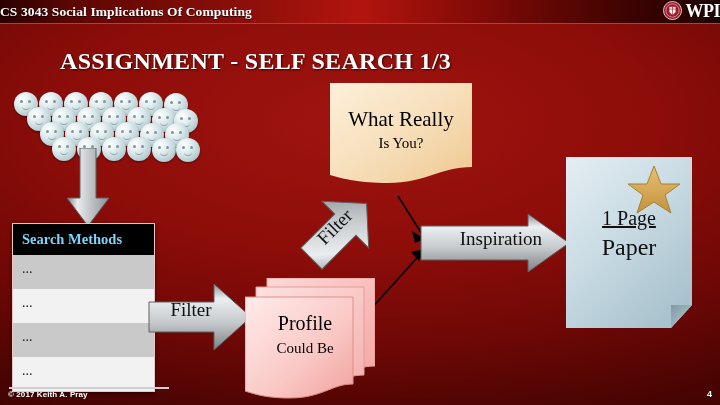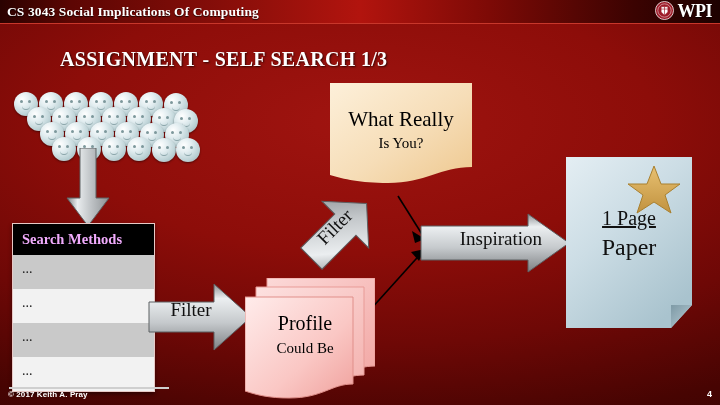--- a/index.html
+++ b/index.html
@@ -12,36 +12,36 @@
   }
   
   .banner{
     position:absolute;left:0;top:0;width:720px;height:24px;
     background:linear-gradient(90deg,#2a0200 0%,#5d0603 10%,#8d0f0a 34%,#b2140e 50%,#7d0a06 68%,#3b0301 88%,#1d0100 100%);
     border-bottom:1px solid #c8372b;
     display:flex;align-items:center;
   }
   .banner-title{
     color:#fff;font-weight:bold;font-size:13.5px;letter-spacing:.1px;
-    margin-left:7px;white-space:nowrap;
+    white-space:nowrap;
     text-shadow:0 1px 1px rgba(0,0,0,.85);
   }
   .wpi-logo{
-    position:absolute;right:8px;top:1px;display:flex;align-items:center;gap:4px;
+    position:absolute;right:0;top:1px;display:flex;align-items:center;gap:4px;
   }
   .wpi-seal{width:19px;height:19px;display:block;}
   .wpi-word{
     color:#fff;font-size:18px;font-weight:bold;letter-spacing:-.5px;line-height:1;
     font-family:"Liberation Serif", serif;
     text-shadow:0 1px 1px rgba(0,0,0,.8);
   }
   
   .slide-title{
     position:absolute;left:60px;top:48px;
-    color:#ffffff;font-size:20px;font-weight:bold;letter-spacing:.3px;
+    color:#ffffff;font-size:24px;font-weight:bold;letter-spacing:.3px;
     text-shadow:1px 1px 2px rgba(0,0,0,.7);
     white-space:nowrap;
   }
   
   .crowd{position:absolute;left:6px;top:92px;width:190px;height:72px;}
   .head{
     position:absolute;width:24px;height:24px;border-radius:50%;
     background:radial-gradient(circle at 34% 30%, #ffffff 0%, #e2edf0 32%, #bcd2d6 66%, #92aeb2 100%);
     box-shadow:0 1px 2px rgba(0,0,0,.45);
   }
@@ -72,21 +72,21 @@
     position:absolute;left:424px;top:229px;width:118px;text-align:right;
     font-size:19px;color:#111;line-height:1;
   }
   
   .table{
     position:absolute;left:12px;top:223px;width:143px;
     border:1px solid #e8c9c6;background:#fff;
     box-shadow:0 2px 4px rgba(0,0,0,.45);
   }
   .table-head{
-    background:#000;color:#f0abfc;font-weight:bold;font-size:14.5px;
+    background:#000;color:#7dd3fc;font-weight:bold;font-size:14.5px;
     padding:7px 9px 8px 9px;line-height:1.12;
   }
   .table-row{
     font-size:14px;color:#222;padding:6px 9px 9px 9px;height:34px;
   }
   .table-row.odd{background:#c9c9c9;}
   .table-row.even{background:#f2f2f2;}
   
   .doc-really{
     position:absolute;left:330px;top:83px;width:122px;height:100px;

